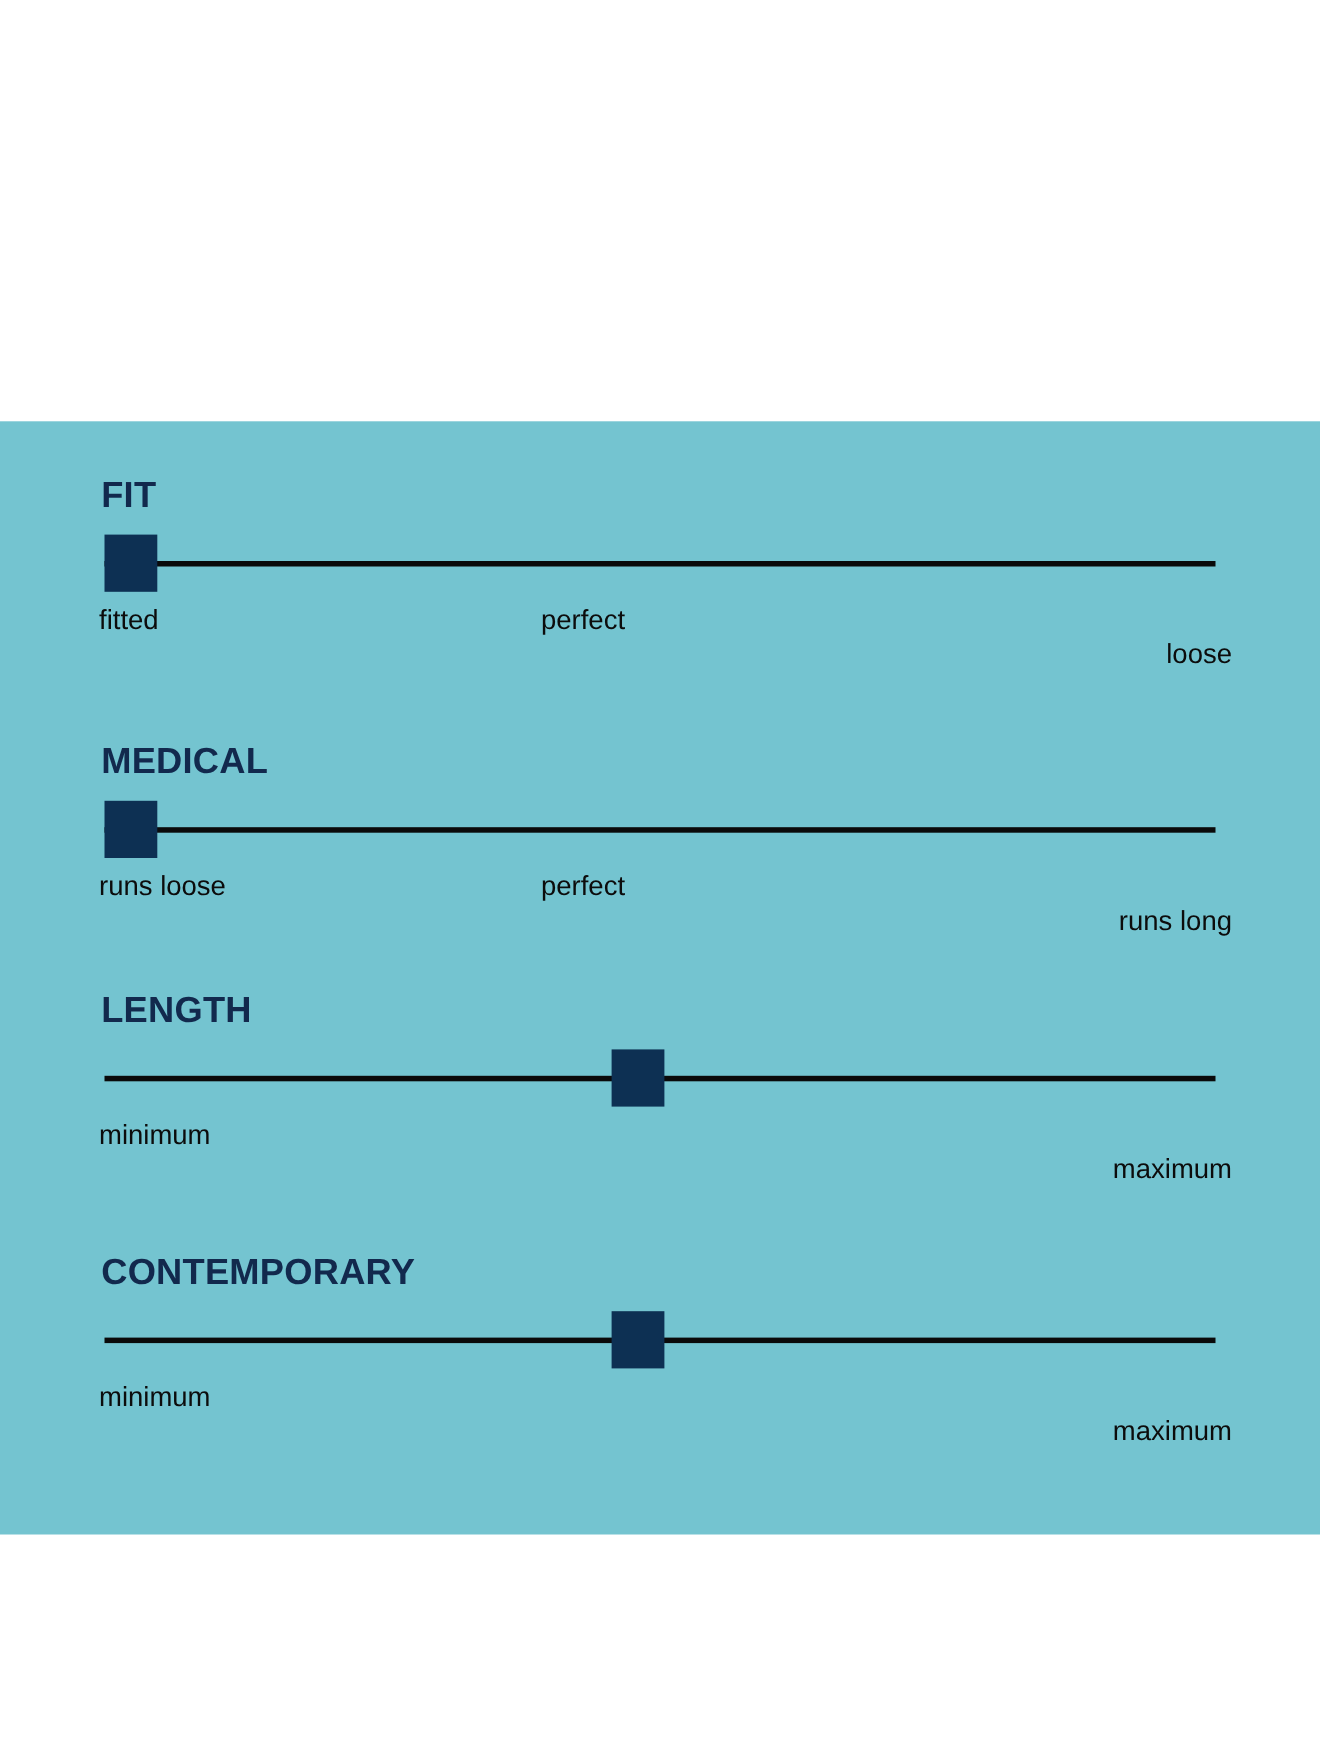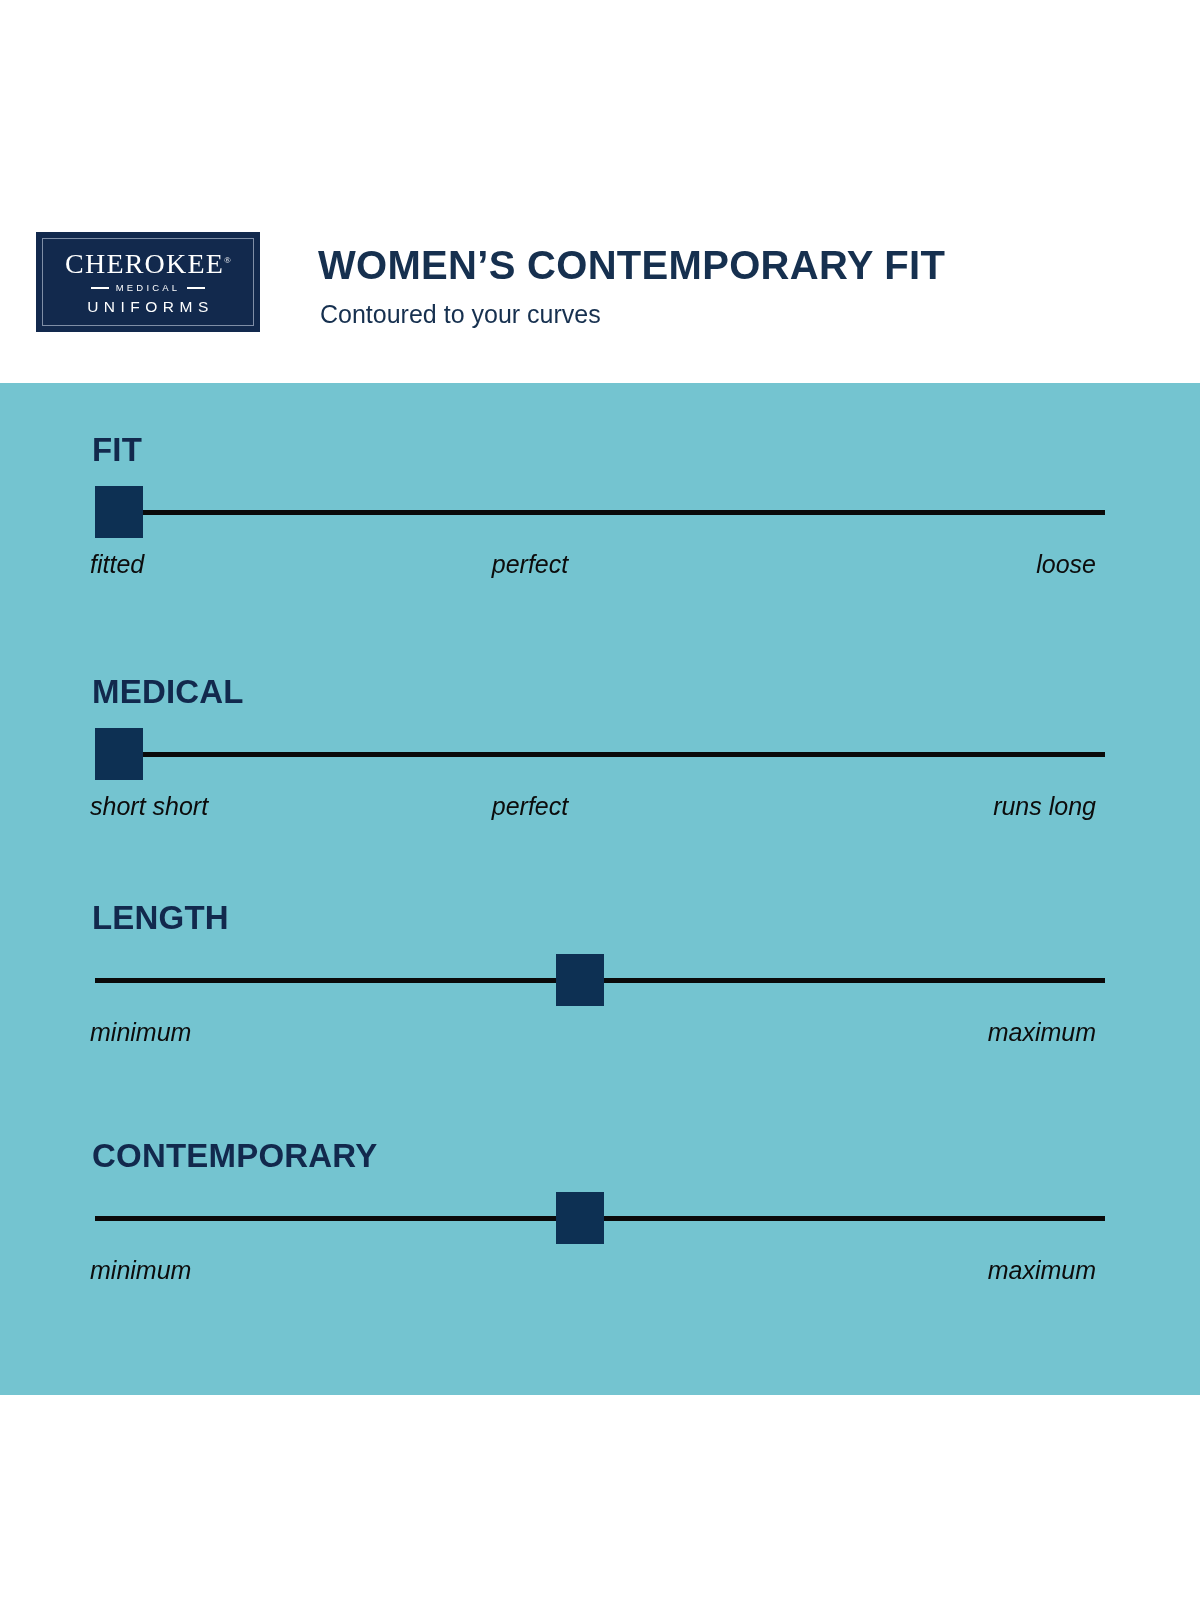--- a/index.html
+++ b/index.html
@@ -163,62 +163,44 @@
     height: 52px;
     background: #0d3053;
   }
 
   .labels {
     position: absolute;
     left: 0;
     top: 116px;
     width: 1200px;
     height: 34px;
-    font-style: italic;
   }
   .label {
     position: absolute;
     top: 0;
     font-size: 25px;
     color: #0c0c0c;
     white-space: nowrap;
     line-height: 34px;
   }
   .label.left   { left: 90px; }
   .label.center { left: 0; width: 1060px; text-align: center; }
-  .label.right  { right: 104px; }
+  .label.right  { right: 80px; margin-top: 31px; }
 
   
   #block-fit         { top: 48px;  }
   #block-length      { top: 290px; }
   #block-comfort     { top: 516px; }
   #block-performance { top: 754px; }
 </style>
 </head>
 <body>
 
 <div class="page">
 
-  <div class="header">
-
-    <div class="logo-box">
-      <div class="logo-inner">
-        <div class="logo-word"><span>CHEROKEE</span><sup>®</sup></div>
-        <div class="logo-medical-row">
-          <span class="logo-rule"></span>
-          <span class="logo-medical">MEDICAL</span>
-          <span class="logo-rule"></span>
-        </div>
-        <div class="logo-uniforms">UNIFORMS</div>
-      </div>
-    </div>
-
-    <div class="title">WOMEN’S CONTEMPORARY FIT</div>
-    <div class="subtitle">Contoured to your curves</div>
-  </div>
 
   <div class="panel">
 
     <div class="slider-block" id="block-fit">
       <div class="slider-heading">FIT</div>
       <div class="track-area">
         <div class="track"></div>
         <div class="handle" style="left: 0px;"></div>
       </div>
       <div class="labels">
@@ -228,21 +210,21 @@
       </div>
     </div>
 
     <div class="slider-block" id="block-length">
       <div class="slider-heading">MEDICAL</div>
       <div class="track-area">
         <div class="track"></div>
         <div class="handle" style="left: 0px;"></div>
       </div>
       <div class="labels">
-        <span class="label left">short short</span>
+        <span class="label left">runs loose</span>
         <span class="label center">perfect</span>
         <span class="label right">runs long</span>
       </div>
     </div>
 
     <div class="slider-block" id="block-comfort">
       <div class="slider-heading">LENGTH</div>
       <div class="track-area">
         <div class="track"></div>
         <div class="handle" style="left: 460.8px;"></div>

